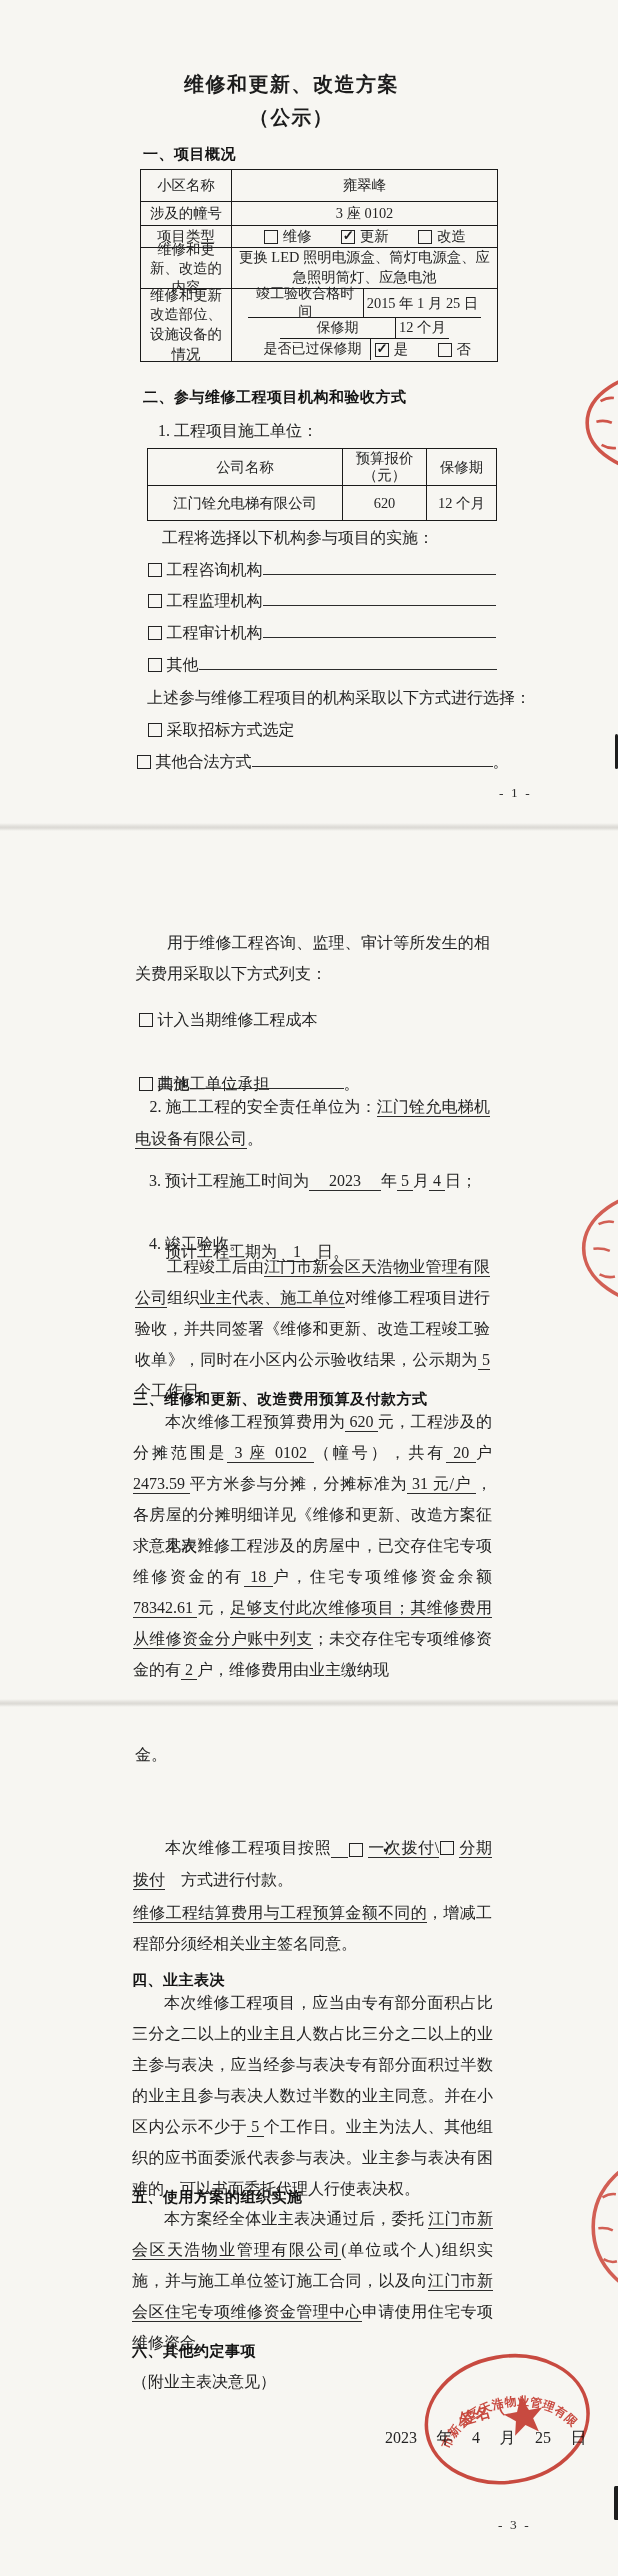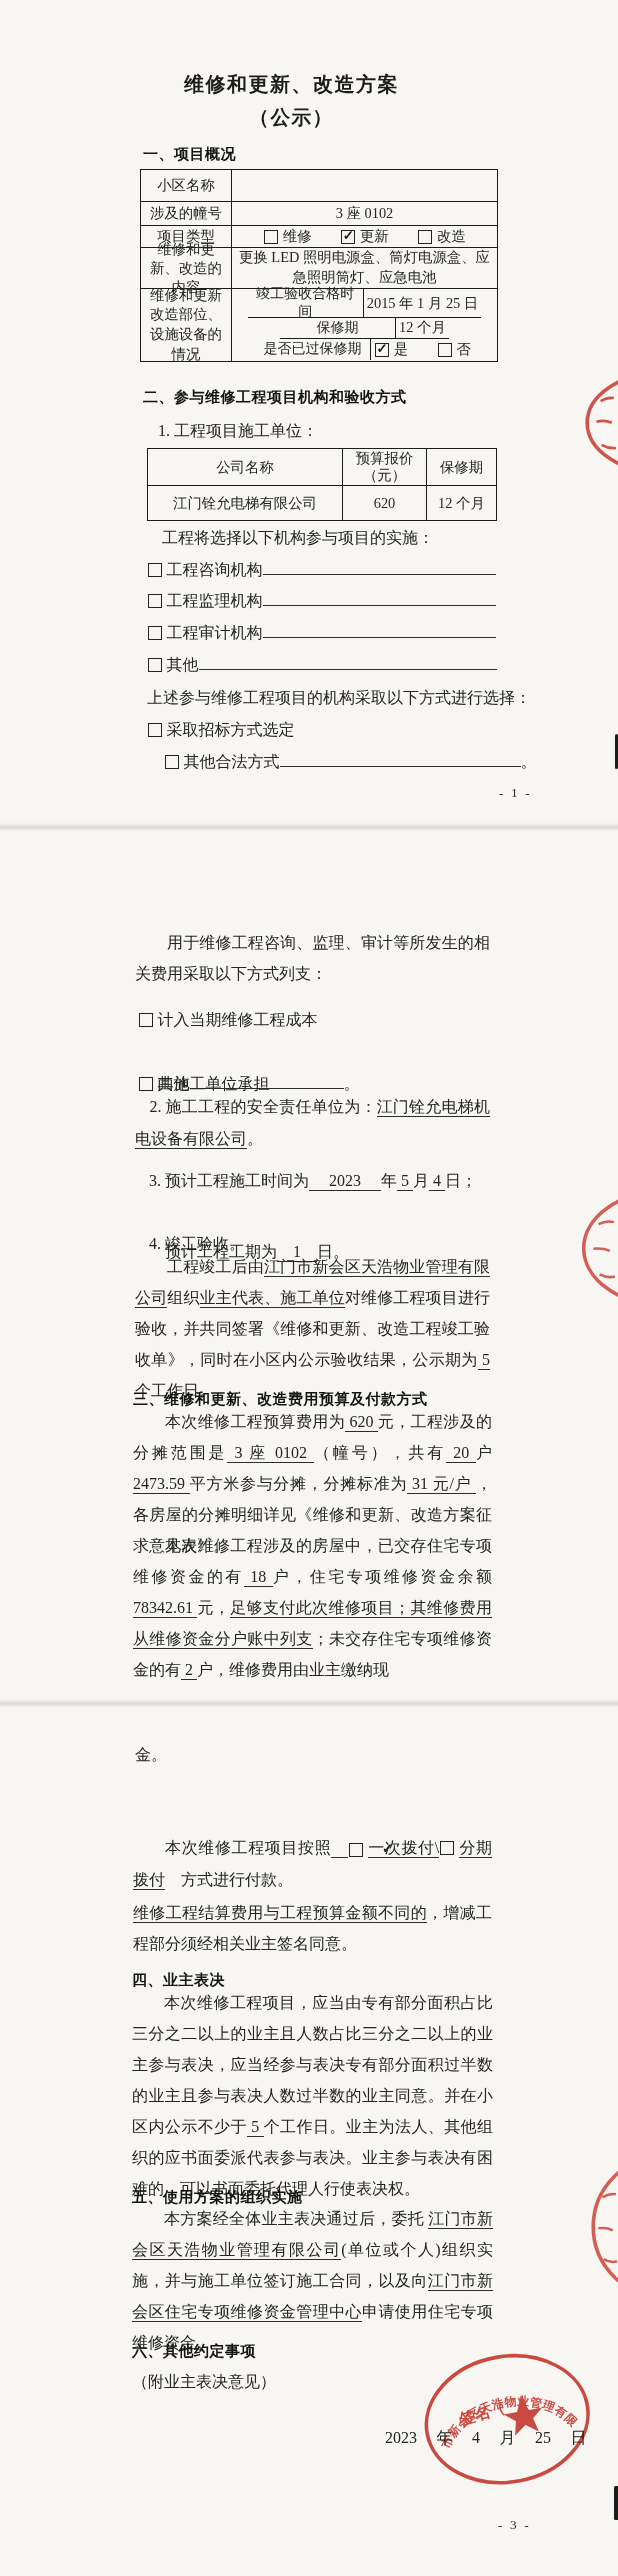--- a/index.html
+++ b/index.html
@@ -38,20 +38,21 @@
 <body>
 
 <div class="abs ctr title" style="left:111px; top:71px; width:361px;">维修和更新、改造方案</div>
 <div class="abs ctr title" style="left:111px; top:104px; width:361px; font-size:19.6px;">（公示）</div>
 
 <div class="abs h" style="left:143px; top:145px;">一、项目概况</div>
 
 <div class="abs tbl" style="left:140px; top:169px; width:358px;">
   <div class="trow" style="height:32px;">
     <div class="tcell rb" style="width:91px;">小区名称</div>
+    <div class="tcell" style="flex:1;">雍翠峰</div>
   </div>
   <div class="trow" style="height:24px;">
     <div class="tcell rb" style="width:91px;">涉及的幢号</div>
     <div class="tcell" style="flex:1;">3 座 0102</div>
   </div>
   <div class="trow" style="height:22px;">
     <div class="tcell rb" style="width:91px;">项目类型</div>
     <div class="tcell" style="flex:1;">
         <span class="cbx"></span>
         <span>维修</span>
@@ -111,21 +112,21 @@
   </div>
 </div>
 
 <div class="abs body-line" style="left:162px; top:528px;">工程将选择以下机构参与项目的实施：</div>
 <div class="abs body-line" style="left:147px; top:560px;"><span class="cbx"></span><span>工程咨询机构</span><span class="blank" style="width: 233px;"></span></div>
 <div class="abs body-line" style="left:147px; top:591px;"><span class="cbx"></span><span>工程监理机构</span><span class="blank" style="width: 233px;"></span></div>
 <div class="abs body-line" style="left:147px; top:623px;"><span class="cbx"></span><span>工程审计机构</span><span class="blank" style="width: 233px;"></span></div>
 <div class="abs body-line" style="left:147px; top:655px;"><span class="cbx"></span><span>其他</span><span class="blank" style="width: 298px;"></span></div>
 <div class="abs body-line" style="left:147px; top:688px;">上述参与维修工程项目的机构采取以下方式进行选择：</div>
 <div class="abs body-line" style="left:147px; top:720px;"><span class="cbx"></span><span>采取招标方式选定</span></div>
-<div class="abs body-line" style="left:164px; top:752px;"><span class="cbx"></span><span>其他合法方式</span><span class="blank" style="width: 241px;"></span><span>。</span></div>
+<div class="abs body-line" style="left:136px; top:752px;"><span class="cbx"></span><span>其他合法方式</span><span class="blank" style="width: 241px;"></span><span>。</span></div>
 
 <div class="abs footer" style="left:499px; top:785px;">- 1 -</div>
 
 <svg class="abs" style="left:581px; top:370px;" width="37" height="106" viewBox="0 0 72 205">
   <g stroke="#c93a2d" fill="none" opacity="0.85">
     <ellipse cx="160" cy="102" rx="148" ry="98" stroke-width="7"></ellipse>
     <path d="M38 60 q14 -8 26 -6" stroke-width="5"></path>
     <path d="M30 100 q16 -4 30 2" stroke-width="5"></path>
     <path d="M40 145 q14 8 28 6" stroke-width="5"></path>
   </g>

